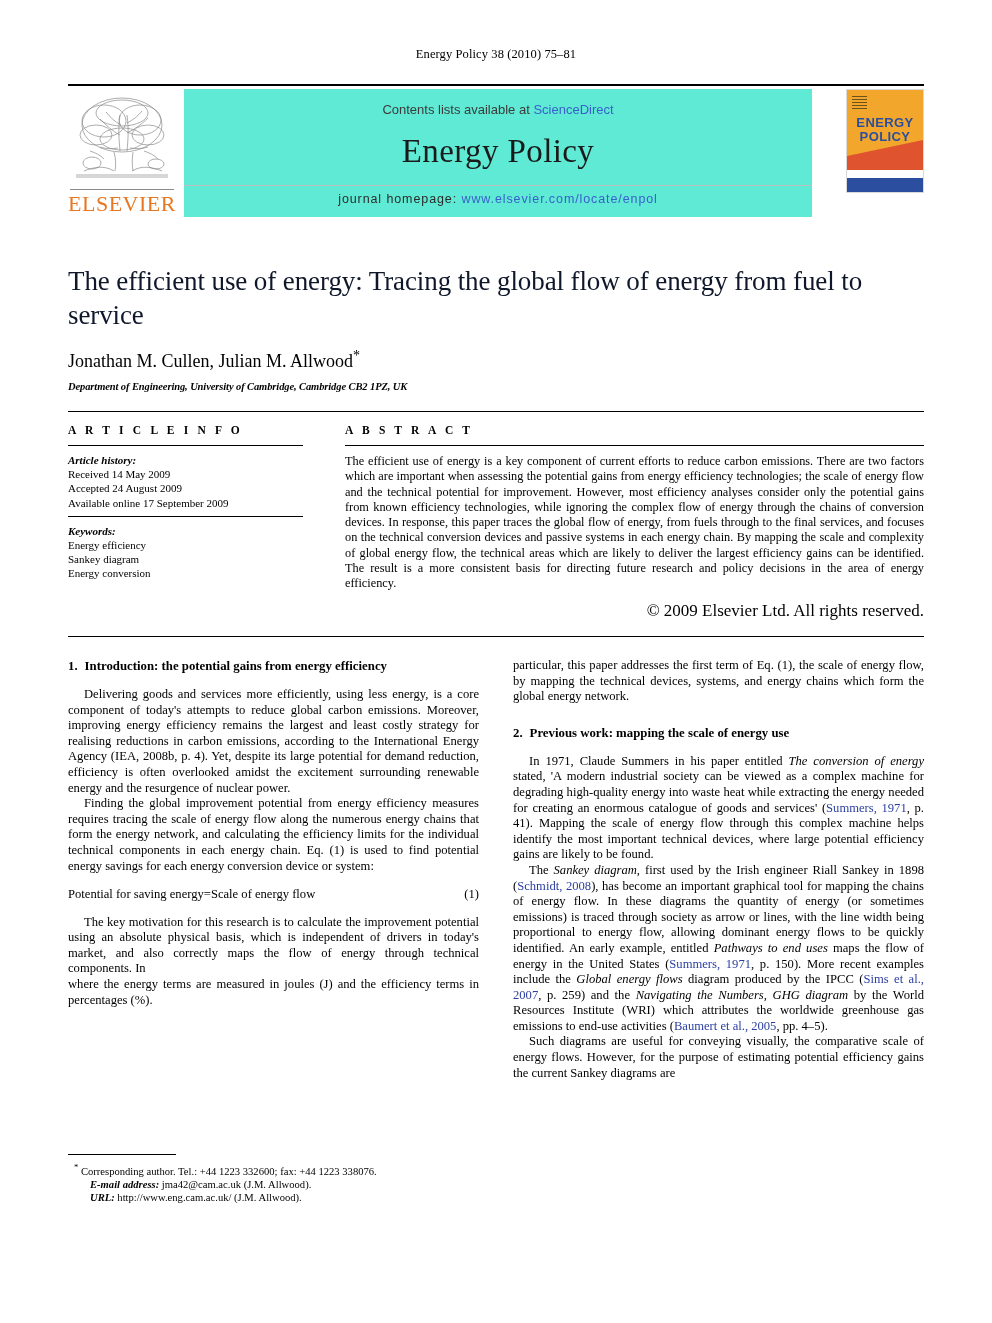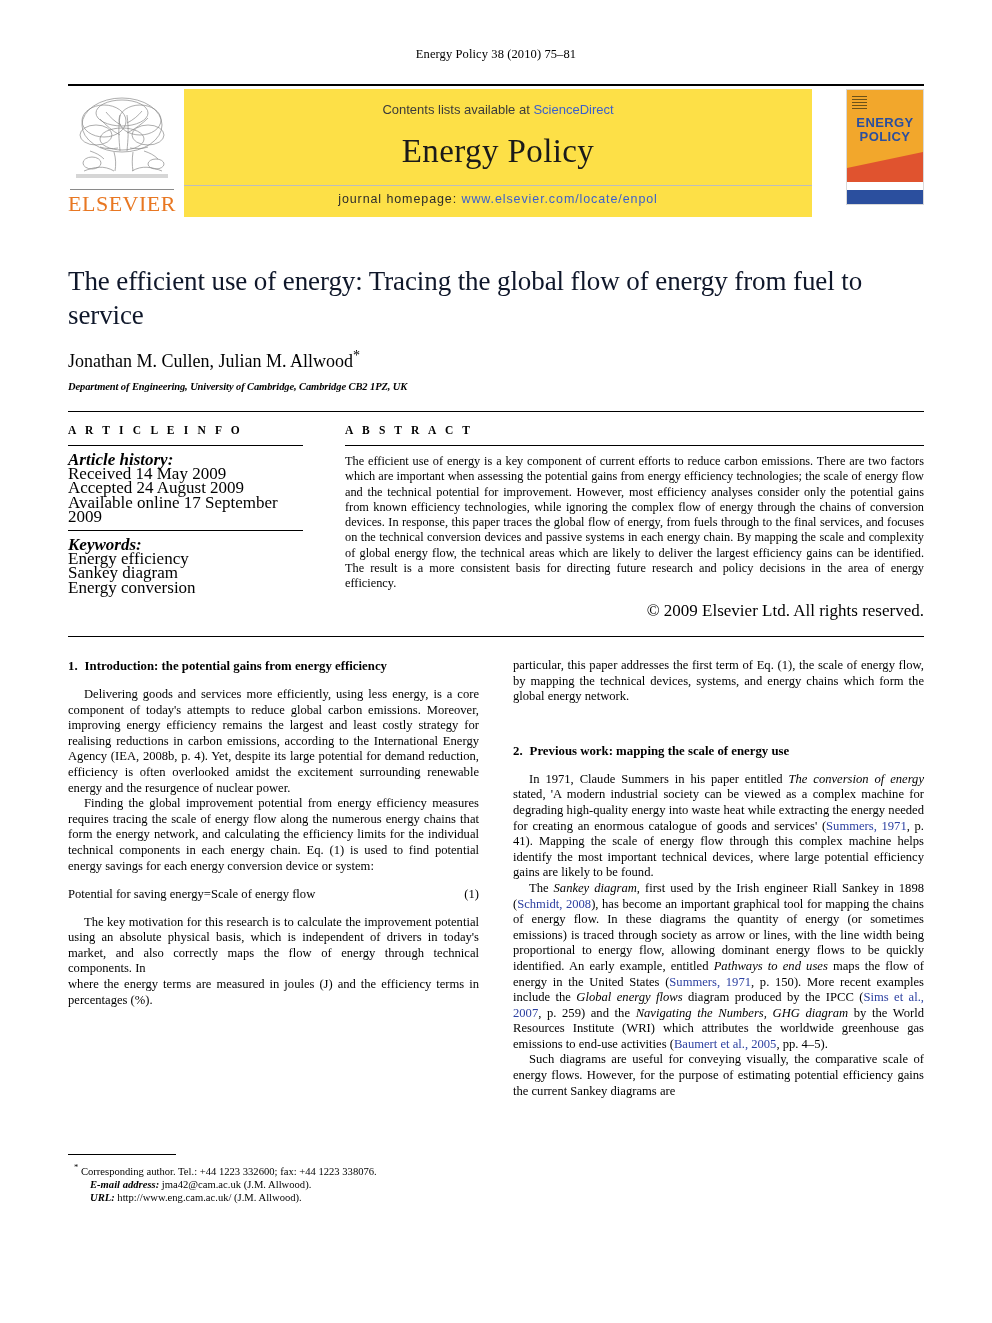--- a/index.html
+++ b/index.html
@@ -81,21 +81,21 @@
     letter-spacing: 0.5px;
     color: #e87722;
   }
 
   .sd-band {
     position: absolute;
     left: 116px;
     top: 5px;
     width: 628px;
     height: 128px;
-    background: #fde047;
+    background: #5eead4;
   }
   .sd-contents {
     position: absolute;
     left: 0;
     top: 13px;
     width: 628px;
     text-align: center;
     font-family: "Liberation Sans", sans-serif;
     font-size: 13px;
     color: #3b3b3b;
@@ -132,21 +132,21 @@
     color: #2b2b2b;
   }
   .homepage-line .hp-url { color: #3a5fcd; }
 
   
   .cover-thumb {
     position: absolute;
     left: 778px;
     top: 5px;
     width: 78px;
-    height: 116px;
+    height: 104px;
     background: #f2a72c;
     overflow: hidden;
     border: 1px solid #d9d9d9;
     box-sizing: border-box;
   }
   .cover-mini-logo {
     position: absolute;
     left: 5px; top: 4px;
     width: 15px; height: 19px;
     background: #f2a72c;
@@ -264,21 +264,21 @@
     color: #000;
   }
   .band-rule {
     margin-top: 9px;
     height: 1px;
     background: #000;
   }
   .info-group {
     margin-top: 7px;
     font-family: "Liberation Serif", serif;
-    font-size: 17px;
+    font-size: 11px;
     line-height: 14.2px;
   }
   .info-group .ital {
     font-style: italic;
     font-weight: bold;
   }
   .info-sep {
     margin-top: 6px;
     height: 1px;
     background: #000;
@@ -330,21 +330,21 @@
     text-align: left;
     position: relative;
     line-height: 16.5px;
   }
   .equation .eqline2 { padding-left: 16px; }
   .equation .eqnum {
     position: absolute;
     right: 0;
     bottom: 0;
   }
-  .sec-heading.gap-before { margin-top: 38px; }
+  .sec-heading.gap-before { margin-top: 20px; }
   .cit { color: #2b3fa0; }
   .it { font-style: italic; }
 
   
   .footnote-rule {
     position: absolute;
     left: 68px;
     top: 1154px;
     width: 108px;
     height: 1px;

